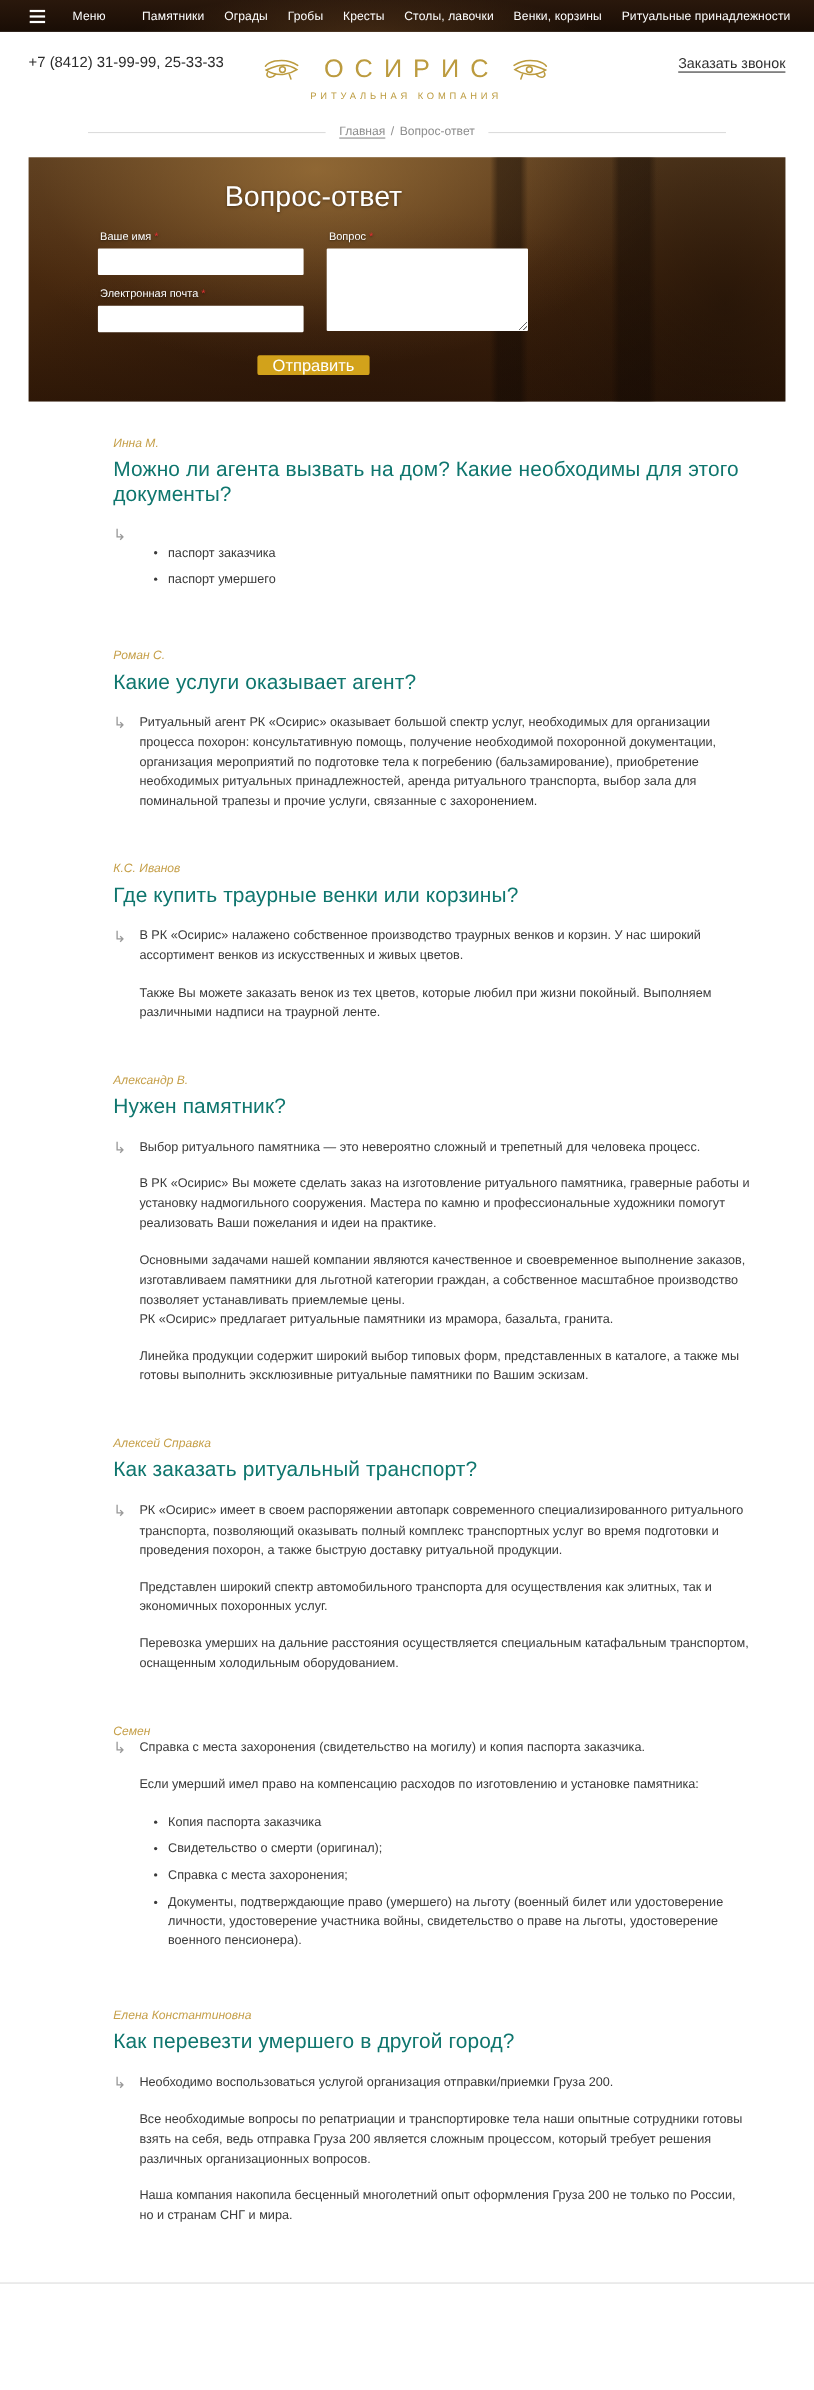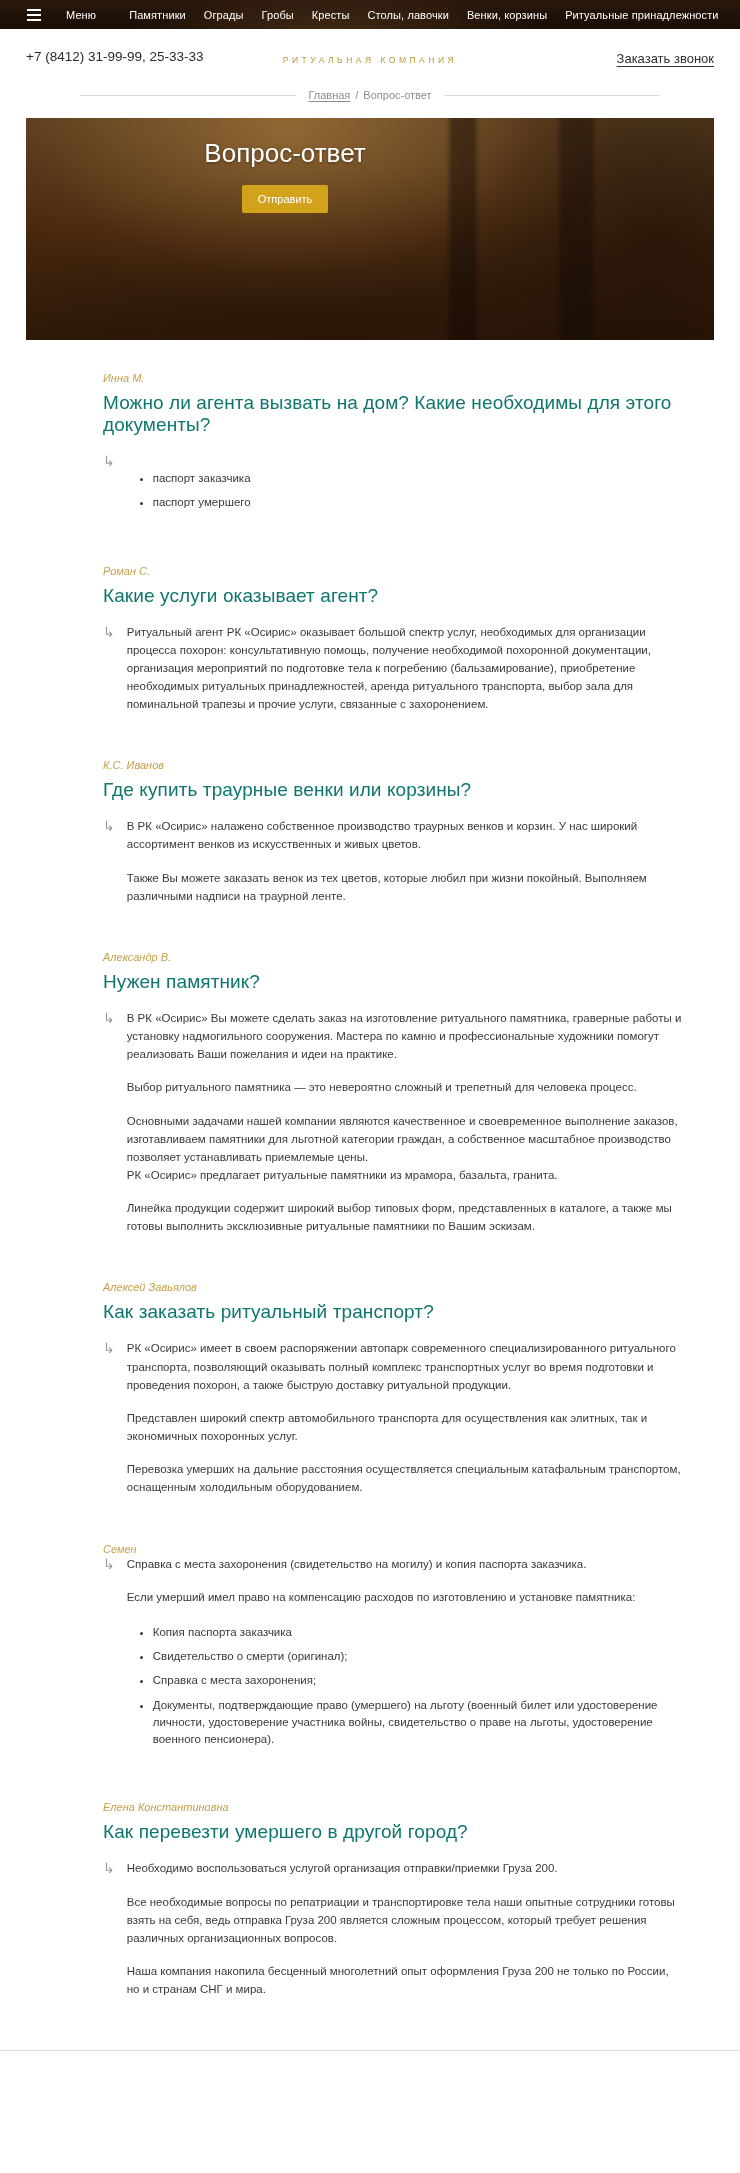--- a/index.html
+++ b/index.html
@@ -87,23 +87,23 @@
   .req { color: #e03131; font-style: normal; }
   .text-input {
     width: 100%; height: 24px; border: none; background: #fff; outline: none;
     font-size: 12px; padding: 0 6px; border-radius: 1px;
   }
   .text-area {
     width: 100%; height: 75px; border: none; background: #fff; outline: none;
     font-size: 12px; padding: 4px 6px; resize: vertical; border-radius: 1px;
   }
   .submit-btn {
-    display: block; margin: 2px auto 0 auto; min-width: 86px; height: 28px;
+    display: block; margin: 17px auto 0 auto; min-width: 86px; height: 18px;
     background: #d2a21b; color: #fff; border: none; border-radius: 2px;
-    font-size: 11px; cursor: pointer; font-family: "Liberation Sans", sans-serif;
+    font-size: 15px; cursor: pointer; font-family: "Liberation Sans", sans-serif;
     padding: 0 14px;
   }
 
   
   .qa-list { padding: 32px 58px 0 103px; }
   .qa-section { margin-bottom: 46px; }
   .qa-author { color: #c6a04a; font-style: italic; font-size: 11px; }
   .qa-question { font-size: 19px; font-weight: 400; color: #0f766e; margin: 8px 0 16px 0; letter-spacing: .1px; }
   .qa-answer { display: flex; gap: 12px; }
   .qa-arrow { color: #999; font-size: 14px; line-height: 1.3; flex: 0 0 auto; }
@@ -139,40 +139,81 @@
       <a class="nav-item">Кресты</a>
       <a class="nav-item">Столы, лавочки</a>
       <a class="nav-item">Венки, корзины</a>
       <a class="nav-item">Ритуальные принадлежности</a>
     </span>
 </nav>
 
 <header class="header">
   <span class="header-phone">+7 (8412) 31-99-99, 25-33-33</span>
   <div class="brand">
+    <div class="brand-row">
+      <svg class="eye" viewBox="0 0 44 26" style="transform:scaleX(-1)">
+        <g fill="none" stroke="#bc9b3f" stroke-width="1.8" stroke-linecap="round">
+          <path d="M3 9 Q 15 1 30 4 Q 38 6 41 10"></path>
+          <path d="M4 14 Q 14 7 26 9.5 Q 34 11.5 40 14.5 Q 30 21 19 19.5 Q 10 18 4 14 Z"></path>
+          <circle cx="21" cy="14" r="3.4"></circle>
+          <path d="M13 19.5 L 11 25"></path>
+          <path d="M29 19.5 Q 33 24.5 37.5 22.5 Q 40.5 20.5 38.5 17.5"></path>
+        </g>
+      </svg>
+      <span class="brand-title">ОСИРИС</span>
+      <svg class="eye" viewBox="0 0 44 26">
+        <g fill="none" stroke="#bc9b3f" stroke-width="1.8" stroke-linecap="round">
+          <path d="M3 9 Q 15 1 30 4 Q 38 6 41 10"></path>
+          <path d="M4 14 Q 14 7 26 9.5 Q 34 11.5 40 14.5 Q 30 21 19 19.5 Q 10 18 4 14 Z"></path>
+          <circle cx="21" cy="14" r="3.4"></circle>
+          <path d="M13 19.5 L 11 25"></path>
+          <path d="M29 19.5 Q 33 24.5 37.5 22.5 Q 40.5 20.5 38.5 17.5"></path>
+        </g>
+      </svg>
+    </div>
     <div class="brand-sub">РИТУАЛЬНАЯ КОМПАНИЯ</div>
   </div>
   <span>
     <a class="callback">Заказать звонок</a>
   </span>
 </header>
 
 <div class="breadcrumb">
   <span class="bc-line"></span>
   <span class="bc-group">
     <a class="bc-home">Главная</a>
     <span>/</span>
     <span>Вопрос-ответ</span>
   </span>
   <span class="bc-line"></span>
 </div>
 
 <section class="hero">
   <div class="hero-inner">
     <h1 class="hero-title">Вопрос-ответ</h1>
+    <form class="form-grid">
+      <div class="f-name">
+        <label class="f-label">
+          <span>Ваше имя</span> <i class="req">*</i>
+        </label>
+        <input class="text-input" type="text" value="" style="">
+      </div>
+      <div class="f-email">
+        <label class="f-label">
+          <span>Электронная почта</span> <i class="req">*</i>
+        </label>
+        <input class="text-input" type="text" value="" style="">
+      </div>
+      <div class="f-question">
+        <label class="f-label">
+          <span>Вопрос</span> <i class="req">*</i>
+        </label>
+        <textarea class="text-area" style=""></textarea>
+      </div>
+    </form>
     <button class="submit-btn">Отправить</button>
   </div>
 </section>
 
 <main class="qa-list">
   <section class="qa-section">
     <div class="qa-author">Инна М.</div>
     <h2 class="qa-question">Можно ли агента вызвать на дом? Какие необходимы для этого документы?</h2>
     <div class="qa-answer">
       <span class="qa-arrow">↳</span>
@@ -207,31 +248,31 @@
         </div>
     </div>
   </section>
 
   <section class="qa-section">
     <div class="qa-author">Александр В.</div>
     <h2 class="qa-question">Нужен памятник?</h2>
     <div class="qa-answer">
       <span class="qa-arrow">↳</span>
       <div class="qa-body">
+          <p>Выбор ритуального памятника — это невероятно сложный и трепетный для человека процесс.</p>
           <p>В РК «Осирис» Вы можете сделать заказ на изготовление ритуального памятника, граверные работы и установку надмогильного сооружения. Мастера по камню и профессиональные художники помогут реализовать Ваши пожелания и идеи на практике.</p>
-          <p>Выбор ритуального памятника — это невероятно сложный и трепетный для человека процесс.</p>
           <p>Основными задачами нашей компании являются качественное и своевременное выполнение заказов, изготавливаем памятники для льготной категории граждан, а собственное масштабное производство позволяет устанавливать приемлемые цены.
 РК «Осирис» предлагает ритуальные памятники из мрамора, базальта, гранита.</p>
           <p>Линейка продукции содержит широкий выбор типовых форм, представленных в каталоге, а также мы готовы выполнить эксклюзивные ритуальные памятники по Вашим эскизам.</p>
         </div>
     </div>
   </section>
 
   <section class="qa-section">
-    <div class="qa-author">Алексей Завьялов</div>
+    <div class="qa-author">Алексей Справка</div>
     <h2 class="qa-question">Как заказать ритуальный транспорт?</h2>
     <div class="qa-answer">
       <span class="qa-arrow">↳</span>
       <div class="qa-body">
           <p>РК «Осирис» имеет в своем распоряжении автопарк современного специализированного ритуального транспорта, позволяющий оказывать полный комплекс транспортных услуг во время подготовки и проведения похорон, а также быструю доставку ритуальной продукции.</p>
           <p>Представлен широкий спектр автомобильного транспорта для осуществления как элитных, так и экономичных похоронных услуг.</p>
           <p>Перевозка умерших на дальние расстояния осуществляется специальным катафальным транспортом, оснащенным холодильным оборудованием.</p>
         </div>
     </div>
   </section>

